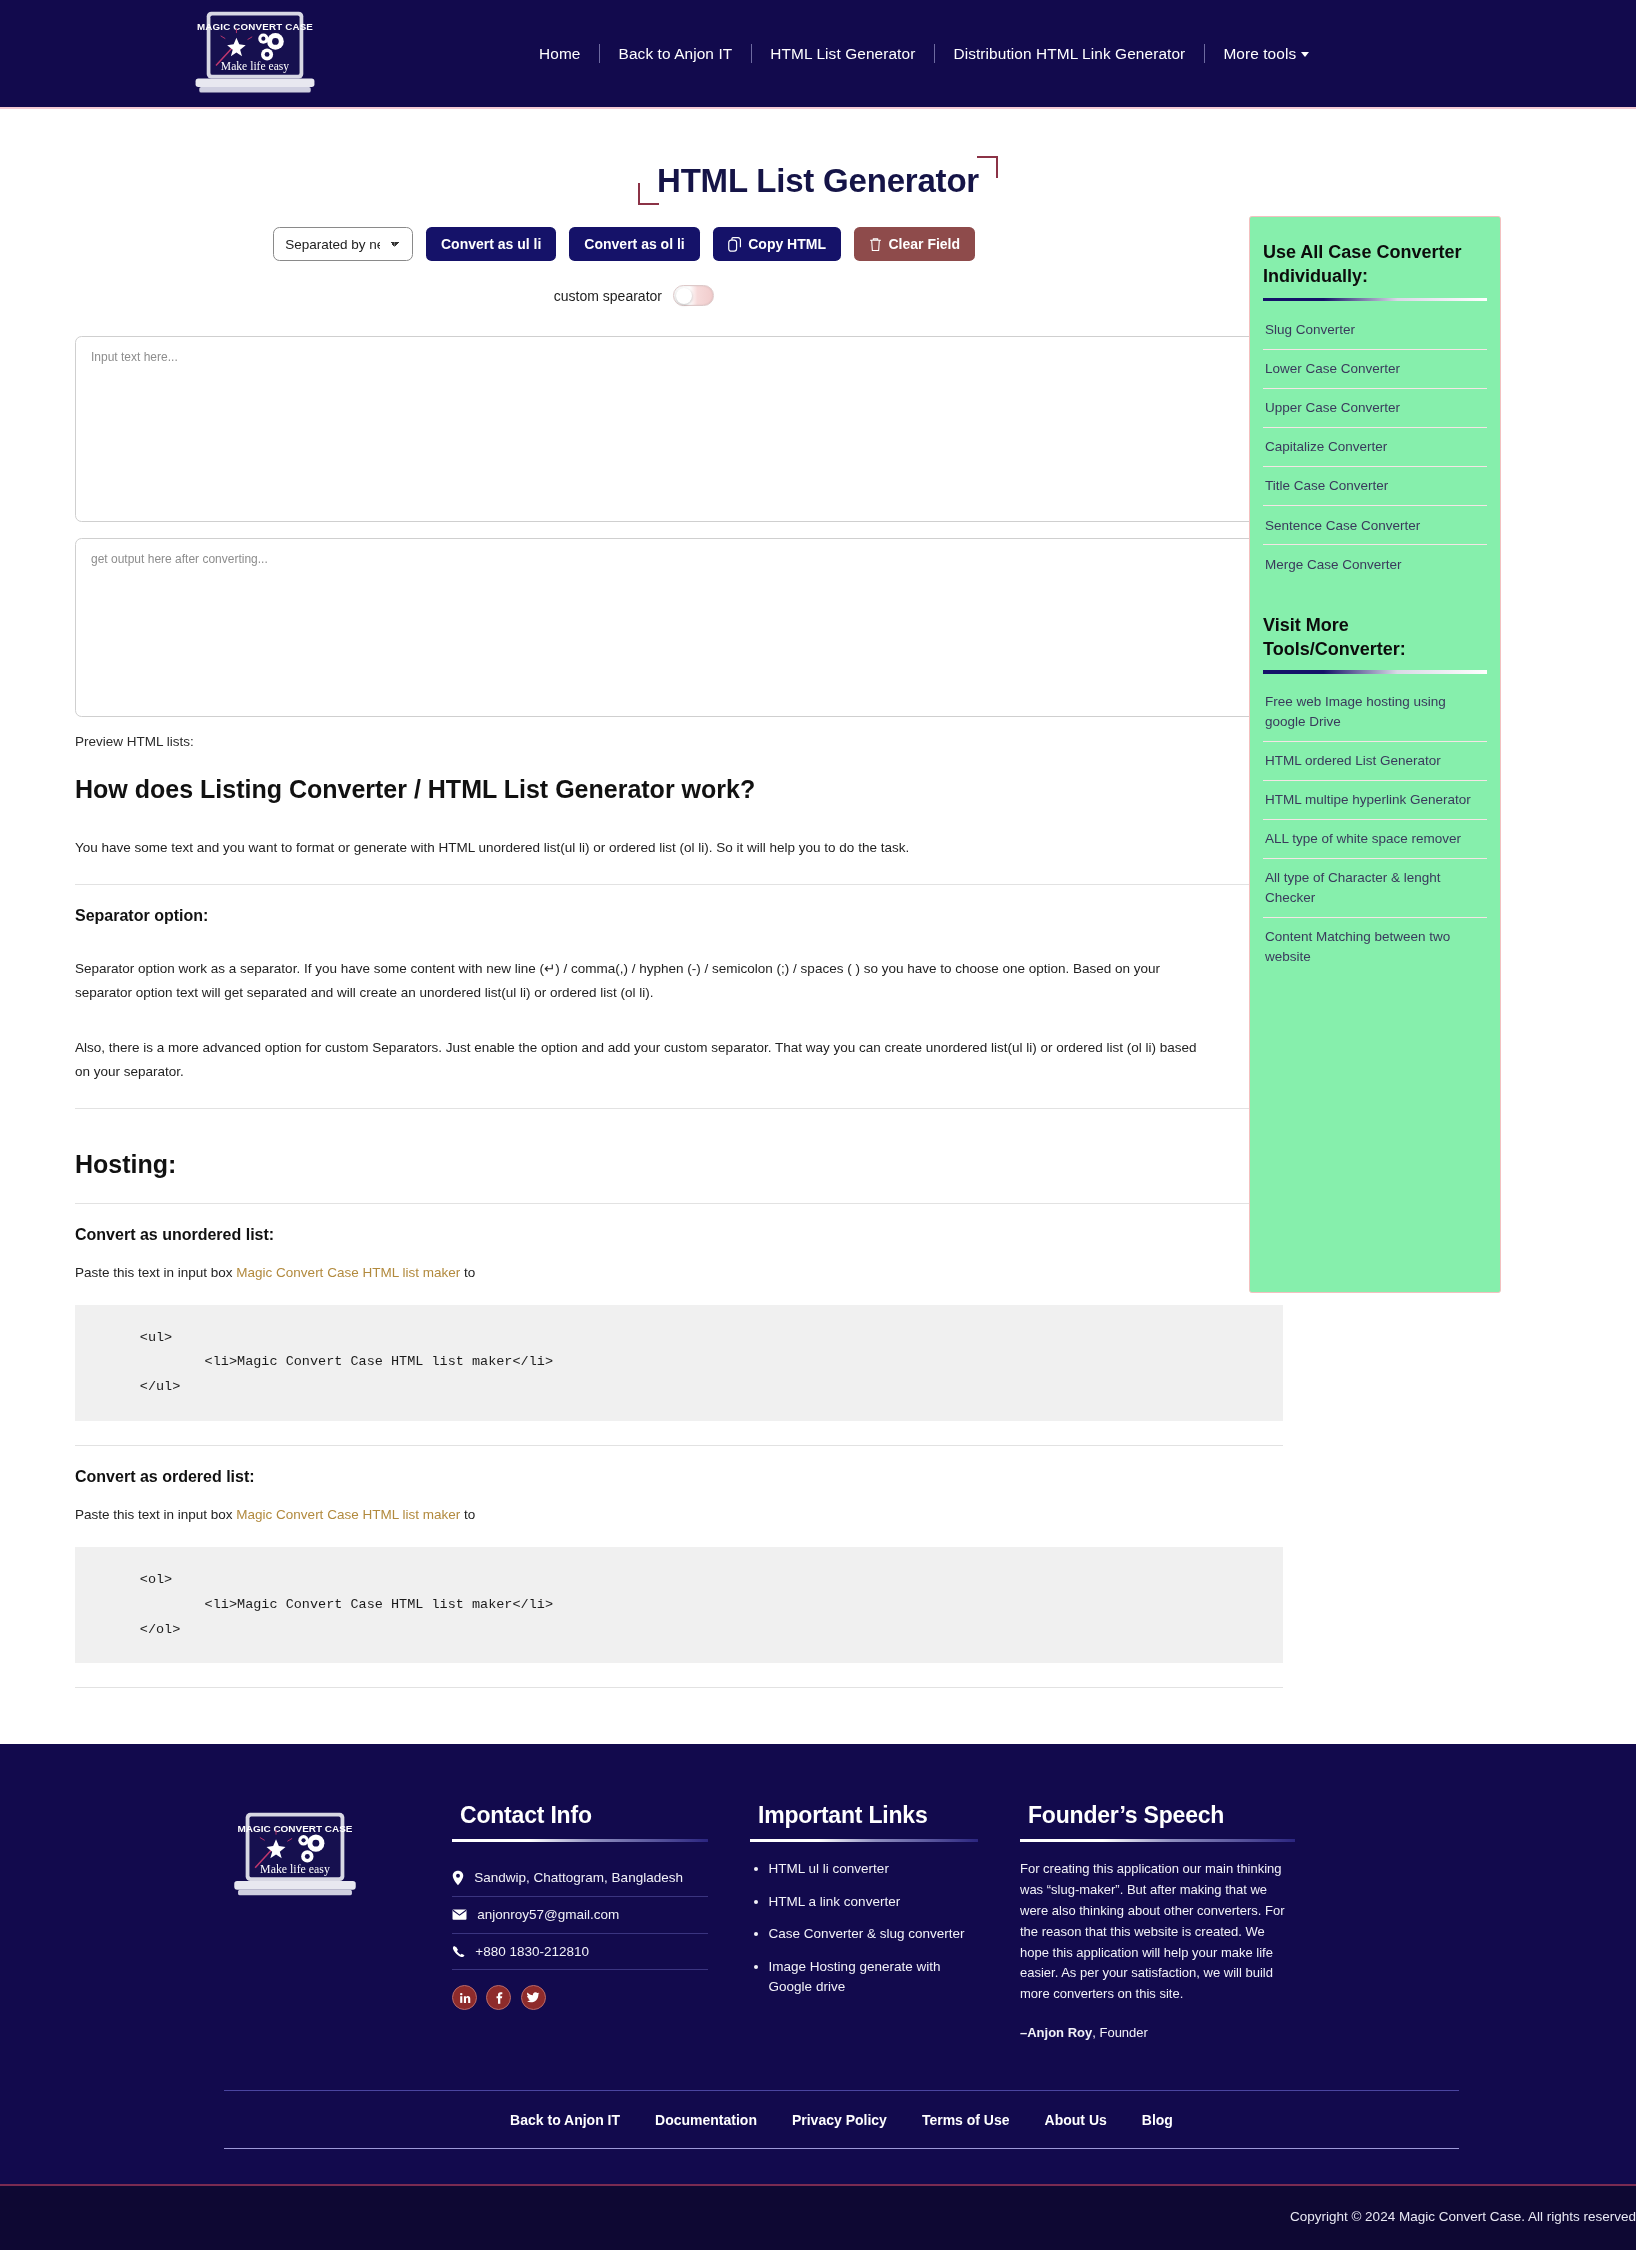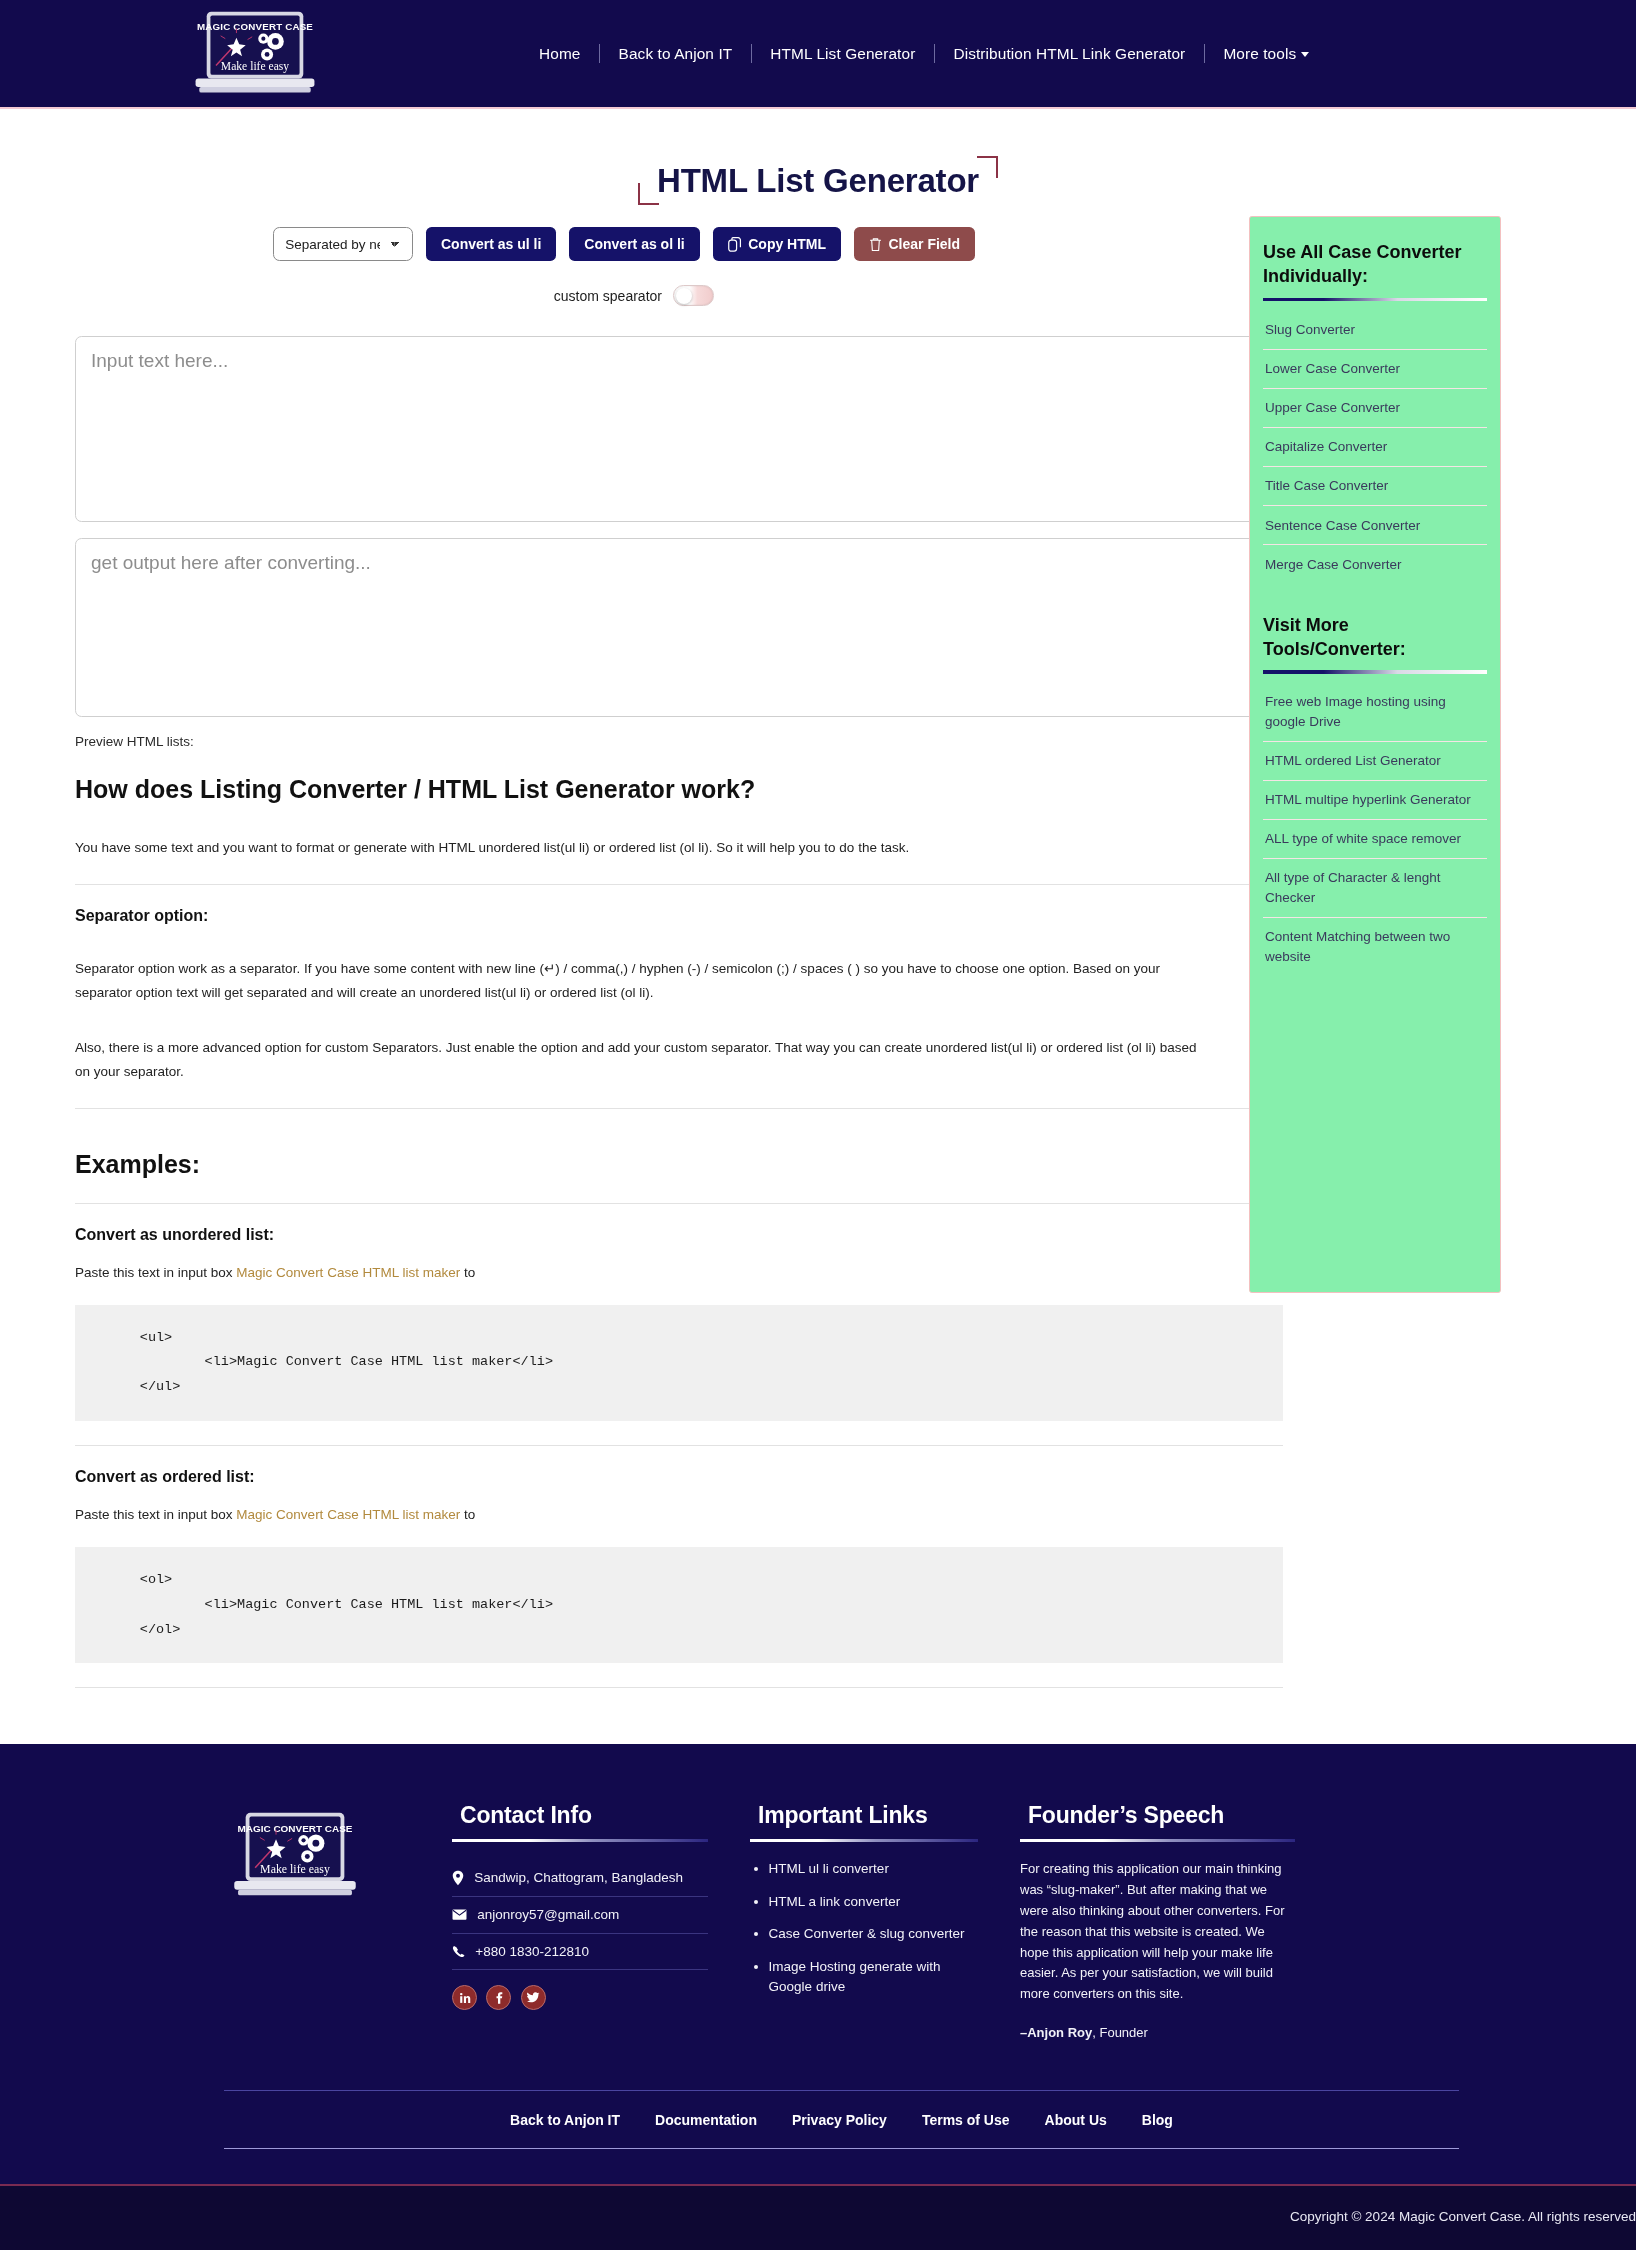--- a/index.html
+++ b/index.html
@@ -187,21 +187,21 @@
     background: #ffffff;
     box-shadow: 0 0.9px 2.8px rgba(0,0,0,.25);
   }
 
   
   .ta {
     width: 1208px;
     border: 0.9px solid #cfcfcf;
     border-radius: 6.5px;
     font-family: "Liberation Sans", sans-serif;
-    font-size: 19px;
+    font-size: 12px;
     color: #222;
     padding: 13px 15px;
     display: block;
     resize: none;
     outline: none;
     background: #fff;
   }
   .ta::placeholder { color: #8d8d8d; }
   .ta-input { height: 186px; margin-top: 30px; }
   .ta-output { height: 179px; margin-top: 16px; resize: vertical; }
@@ -485,21 +485,21 @@
 
     <h2 class="h2-main">How does Listing Converter / HTML List Generator work?</h2>
     <p class="para">You have some text and you want to format or generate with HTML unordered list(ul li) or ordered list (ol li). So it will help you to do the task.</p>
     <hr class="hr-line">
 
     <h3 class="h3-sub">Separator option:</h3>
     <p class="para">Separator option work as a separator. If you have some content with new line (↵) / comma(,) / hyphen (-) / semicolon (;) / spaces ( ) so you have to choose one option. Based on your separator option text will get separated and will create an unordered list(ul li) or ordered list (ol li).</p>
     <p class="para">Also, there is a more advanced option for custom Separators. Just enable the option and add your custom separator. That way you can create unordered list(ul li) or ordered list (ol li) based on your separator.</p>
     <hr class="hr-line">
 
-    <h2 class="h2-examples">Examples:</h2>
+    <h2 class="h2-examples">Hosting:</h2>
     <hr class="hr-line">
 
     <h3 class="h3-sub">Convert as unordered list:</h3>
     <p class="para" style="margin-top:17px">
       <span>Paste this text in input box </span><a class="link-gold" href="#">Magic Convert Case HTML list maker</a><span> to</span>
     </p>
     <div class="code-block">        &lt;ul&gt;
                 &lt;li&gt;Magic Convert Case HTML list maker&lt;/li&gt;
         &lt;/ul&gt;</div>
     <hr class="hr-line">

